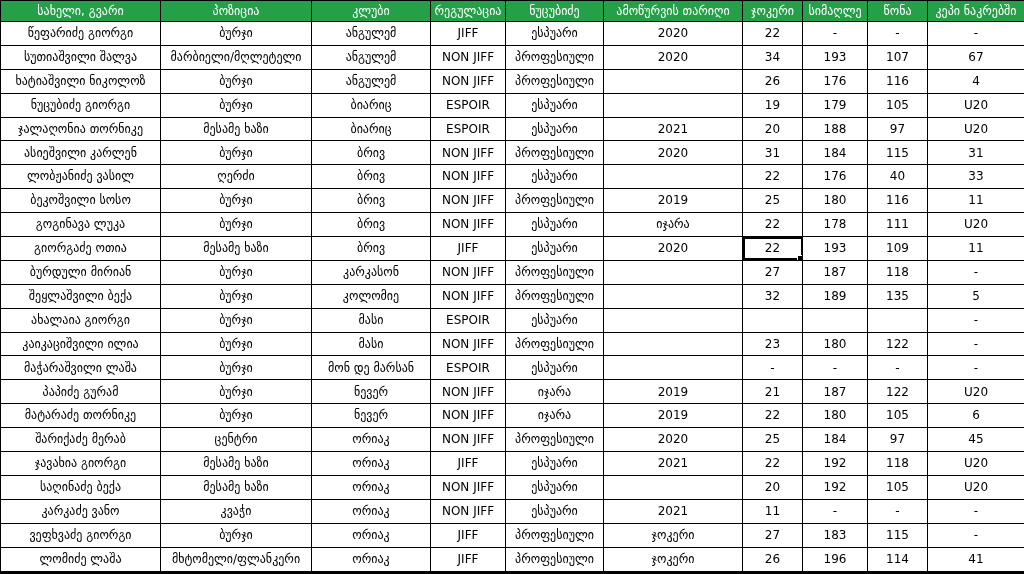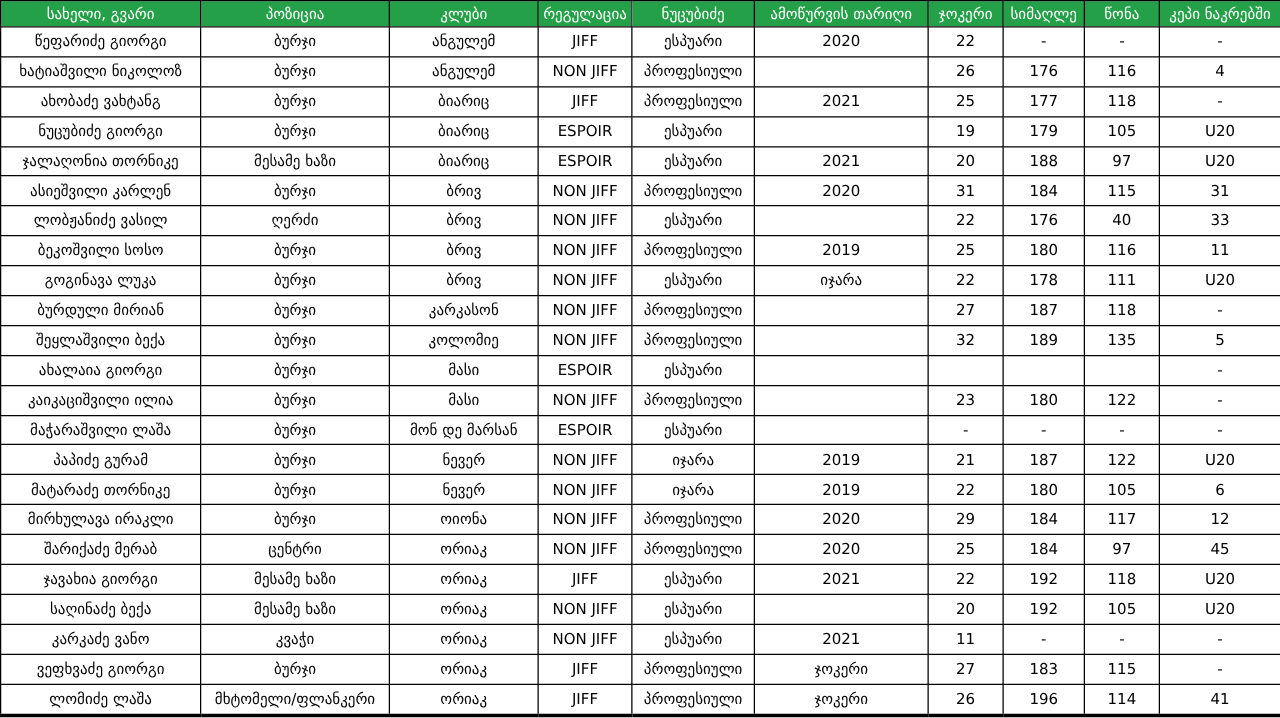--- a/index.html
+++ b/index.html
@@ -78,42 +78,42 @@
           <td>ანგულემ</td>
           <td>JIFF</td>
           <td>ესპუარი</td>
           <td>2020</td>
           <td>22</td>
           <td>-</td>
           <td>-</td>
           <td>-</td>
         </tr>
         <tr>
+          <td>სუთიაშვილი შალვა</td>
+          <td>მარბიელი/მღლეტელი</td>
+          <td>ანგულემ</td>
+          <td>NON JIFF</td>
+          <td>პროფესიული</td>
+          <td>2020</td>
+          <td>34</td>
+          <td>193</td>
+          <td>107</td>
+          <td>67</td>
+        </tr>
+        <tr>
           <td>ხატიაშვილი ნიკოლოზ</td>
           <td>ბურჯი</td>
           <td>ანგულემ</td>
           <td>NON JIFF</td>
           <td>პროფესიული</td>
           <td></td>
           <td>26</td>
           <td>176</td>
           <td>116</td>
           <td>4</td>
-        </tr>
-        <tr>
-          <td>ახობაძე ვახტანგ</td>
-          <td>ბურჯი</td>
-          <td>ბიარიც</td>
-          <td>JIFF</td>
-          <td>პროფესიული</td>
-          <td>2021</td>
-          <td>25</td>
-          <td>177</td>
-          <td>118</td>
-          <td>-</td>
         </tr>
         <tr>
           <td>ნუცუბიძე გიორგი</td>
           <td>ბურჯი</td>
           <td>ბიარიც</td>
           <td>ESPOIR</td>
           <td>ესპუარი</td>
           <td></td>
           <td>19</td>
           <td>179</td>
@@ -174,20 +174,32 @@
           <td>ბრივ</td>
           <td>NON JIFF</td>
           <td>ესპუარი</td>
           <td>იჯარა</td>
           <td>22</td>
           <td>178</td>
           <td>111</td>
           <td>U20</td>
         </tr>
         <tr>
+          <td>გიორგაძე ოთია</td>
+          <td>მესამე ხაზი</td>
+          <td>ბრივ</td>
+          <td>JIFF</td>
+          <td>ესპუარი</td>
+          <td>2020</td>
+          <td class="active">22</td>
+          <td>193</td>
+          <td>109</td>
+          <td>11</td>
+        </tr>
+        <tr>
           <td>ბურდული მირიან</td>
           <td>ბურჯი</td>
           <td>კარკასონ</td>
           <td>NON JIFF</td>
           <td>პროფესიული</td>
           <td></td>
           <td>27</td>
           <td>187</td>
           <td>118</td>
           <td>-</td>
@@ -258,32 +270,20 @@
           <td>ნევერ</td>
           <td>NON JIFF</td>
           <td>იჯარა</td>
           <td>2019</td>
           <td>22</td>
           <td>180</td>
           <td>105</td>
           <td>6</td>
         </tr>
         <tr>
-          <td>მირხულავა ირაკლი</td>
-          <td>ბურჯი</td>
-          <td>ოიონა</td>
-          <td>NON JIFF</td>
-          <td>პროფესიული</td>
-          <td>2020</td>
-          <td>29</td>
-          <td>184</td>
-          <td>117</td>
-          <td>12</td>
-        </tr>
-        <tr>
           <td>შარიქაძე მერაბ</td>
           <td>ცენტრი</td>
           <td>ორიაკ</td>
           <td>NON JIFF</td>
           <td>პროფესიული</td>
           <td>2020</td>
           <td>25</td>
           <td>184</td>
           <td>97</td>
           <td>45</td>

